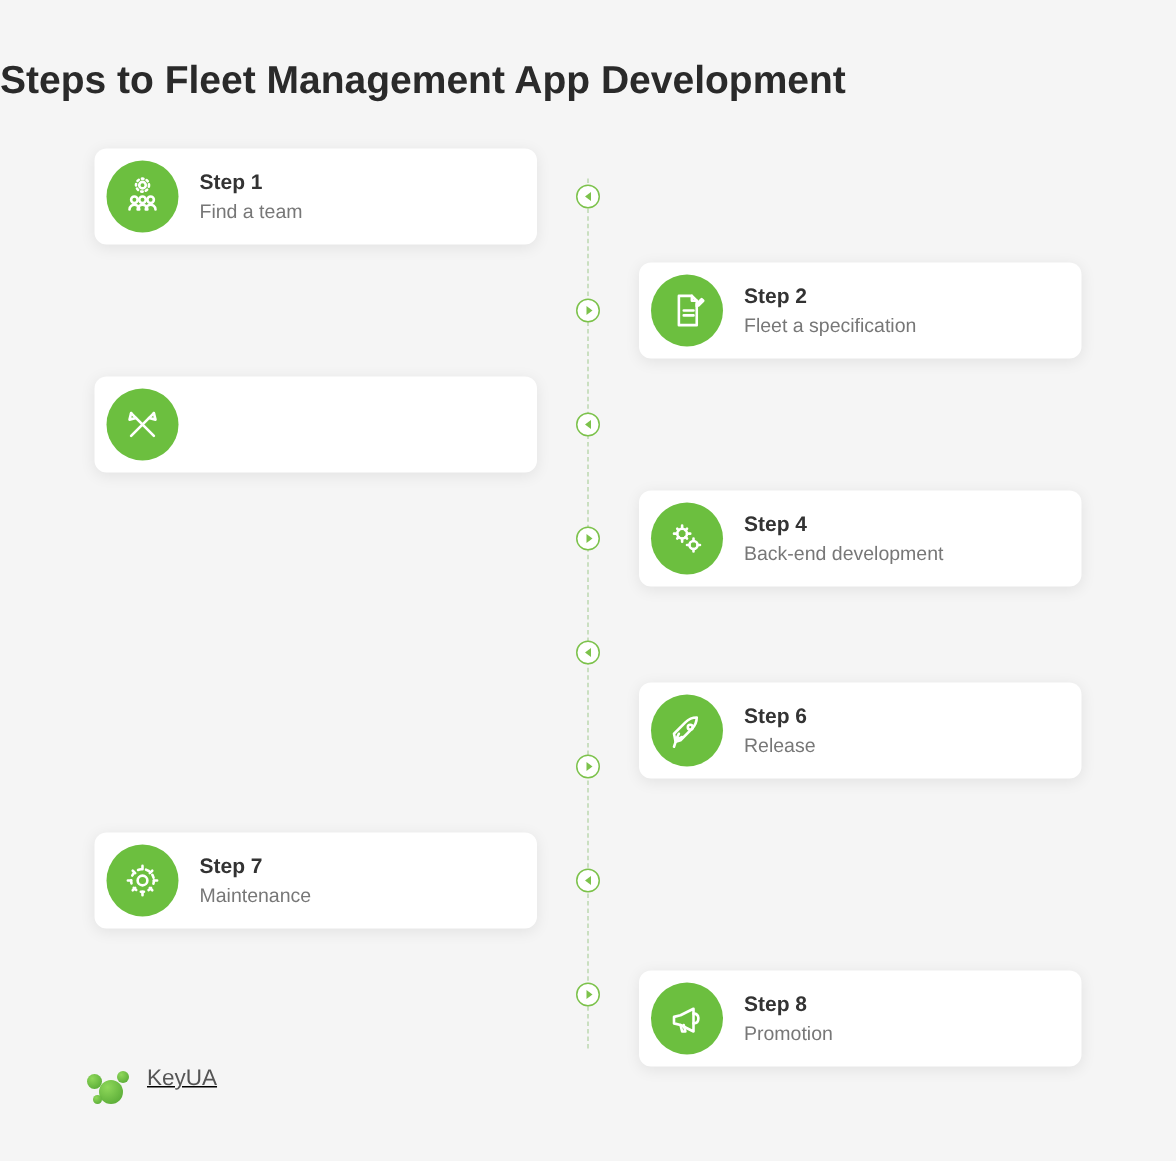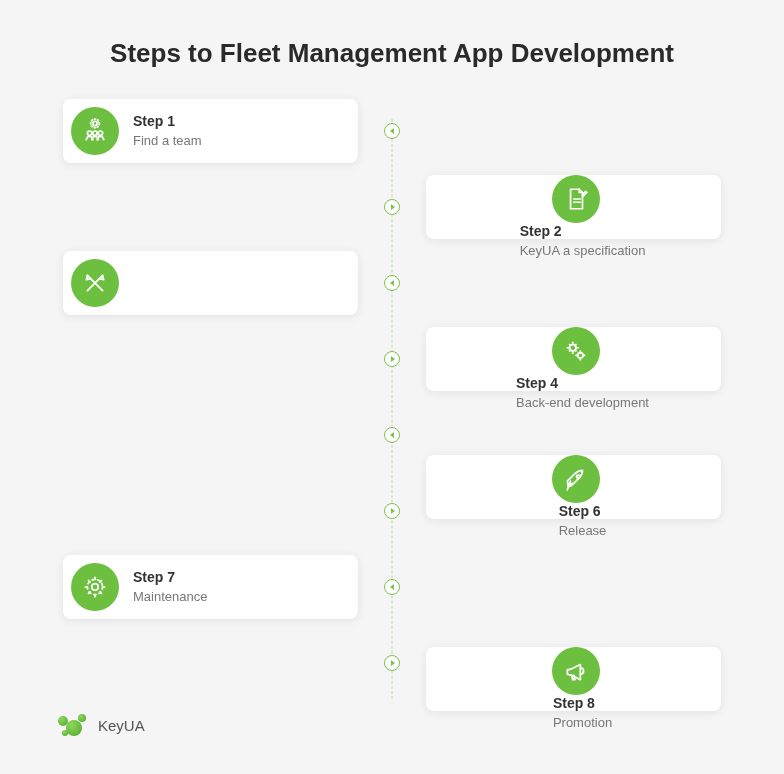--- a/index.html
+++ b/index.html
@@ -5,21 +5,20 @@
   * { box-sizing: border-box; margin: 0; padding: 0; }
   body {
     width: 784px;
     height: 774px;
     background: #f5f5f5;
     font-family: -apple-system, BlinkMacSystemFont, "Segoe UI", Arial, sans-serif;
     position: relative;
     overflow: hidden;
   }
   .title {
-    text-align: center;
     font-size: 26px;
     font-weight: 700;
     color: #2a2a2a;
     padding-top: 38px;
     padding-bottom: 30px;
   }
   .timeline {
     position: relative;
     height: 600px;
   }
@@ -59,21 +58,21 @@
     width: 295px;
     height: 64px;
     background: #fff;
     border-radius: 8px;
     box-shadow: 0 2px 10px rgba(0,0,0,0.08);
     display: flex;
     align-items: center;
     padding: 0 4px 0 8px;
   }
   .card.left  { right: calc(50% + 34px); }
-  .card.right { left:  calc(50% + 34px); flex-direction: column; }
+  .card.right { left:  calc(50% + 34px); }
 
   .icon-circle {
     width: 48px;
     height: 48px;
     background: #6cbf3f;
     border-radius: 50%;
     display: flex;
     align-items: center;
     justify-content: center;
     flex-shrink: 0;
@@ -94,22 +93,22 @@
     font-size: 13px;
     color: #777;
     margin-top: 2px;
   }
 
   .brand {
     position: absolute;
     left: 58px;
     bottom: 34px;
     display: flex;
-    align-items: center;
     gap: 10px;
+    text-decoration: underline;
   }
   .brand .logo {
     width: 30px; height: 30px;
     position: relative;
   }
   .brand .logo span {
     position: absolute;
     border-radius: 50%;
     background: radial-gradient(circle at 35% 30%, #8fd85a, #4fa330);
   }
@@ -154,21 +153,21 @@
     <div class="icon-circle">
       <svg viewBox="0 0 24 24">
           <path d="M7 3h8l3 3v15H7z"></path>
           <path d="M15 3v3h3"></path>
           <path d="M10 12h6M10 15h6"></path>
           <path d="M18 8l3-3 1 1-3 3-1 .3z"></path>
         </svg>
     </div>
     <div class="text">
       <div class="step-label">Step 2</div>
-      <div class="step-desc">KeyUA a specification</div>
+      <div class="step-desc">Fleet a specification</div>
     </div>
   </div>
 
   <div class="node left" style="top:184px"></div>
   <div class="card left" style="top:152px">
     <div class="icon-circle">
       <svg viewBox="0 0 24 24">
           <path d="M5 19L19 5M5 5l14 14"></path>
           <path d="M5 5l-1 4 4-1M19 5l1 4-4-1"></path>
         </svg>

